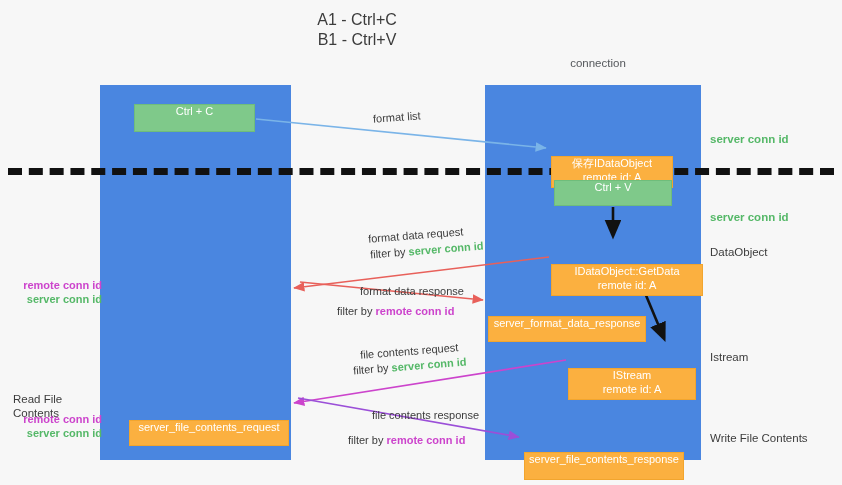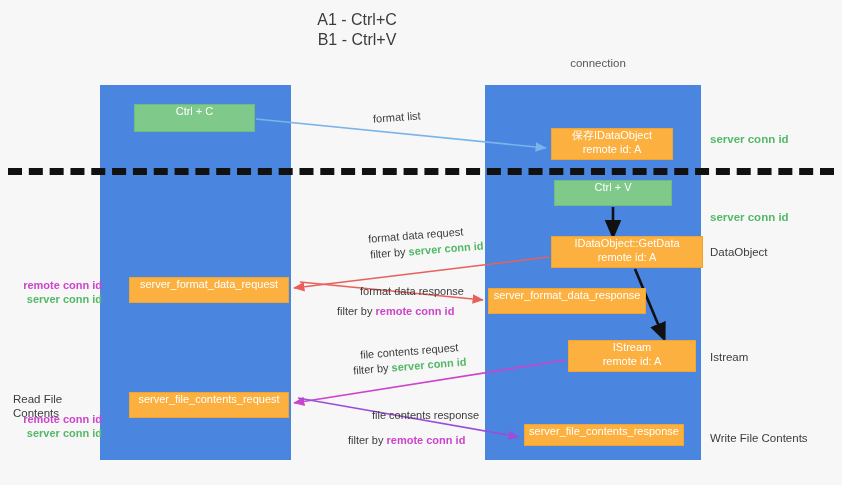--- a/index.html
+++ b/index.html
@@ -37,32 +37,32 @@
   
   .box{
     box-sizing:border-box;
     display:flex;flex-direction:column;
     align-items:center;
     color:#ffffff;font-size:11px;line-height:13.5px;
     text-align:center;
     border:1px solid rgba(0,0,0,0.10);
   }
   .box.green{background:#7fc98a;border-color:#6fbd7b;}
-  .box.orange{background:#fbb040;border-color:#f2a52e;}
+  .box.orange{background:#fbb040;border-color:#f2a52e;margin-top:28px;}
   .box .l2{font-size:11px;}
 
   #box-ctrlc{left:134px;top:104px;width:121px;height:28px;}
   #box-ctrlv{left:554px;top:180px;width:118px;height:26px;}
   #box-idataobject{left:551px;top:128px;width:122px;height:32px;}
   #box-getdata{left:551px;top:236px;width:152px;height:32px;}
   #box-istream{left:568px;top:340px;width:128px;height:32px;}
   #box-fmtreq{left:129px;top:277px;width:160px;height:26px;}
   #box-fmtresp{left:488px;top:288px;width:158px;height:26px;}
   #box-filereq{left:129px;top:392px;width:160px;height:26px;}
-  #box-fileresp{left:524px;top:424px;width:160px;height:22px;}
+  #box-fileresp{left:524px;top:424px;width:160px;height:28px;}
 
   
   .side-label{font-size:11.5px;line-height:15px;color:#3c3c3c;}
   .green-text{color:#55b868;font-weight:bold;}
   .magenta-text{color:#cc44cc;font-weight:bold;}
 
   #lbl-sconn1{left:710px;top:132px;}
   #lbl-sconn2{left:710px;top:210px;}
   #lbl-dataobject{left:710px;top:245px;}
   #lbl-istream{left:710px;top:350px;}
@@ -165,23 +165,20 @@
   <div class="abs box orange" id="box-getdata">
     <div>IDataObject::GetData</div>
     <div class="l2">remote id: A</div>
   </div>
 
   <div class="abs box orange" id="box-istream">
     <div>IStream</div>
     <div class="l2">remote id: A</div>
   </div>
 
-  <div class="abs box orange" id="box-fmtreq">
-    <div>server_format_data_request</div>
-  </div>
 
   <div class="abs box orange" id="box-fmtresp">
     <div>server_format_data_response</div>
   </div>
 
   <div class="abs box orange" id="box-filereq">
     <div>server_file_contents_request</div>
   </div>
 
   <div class="abs box orange" id="box-fileresp">

